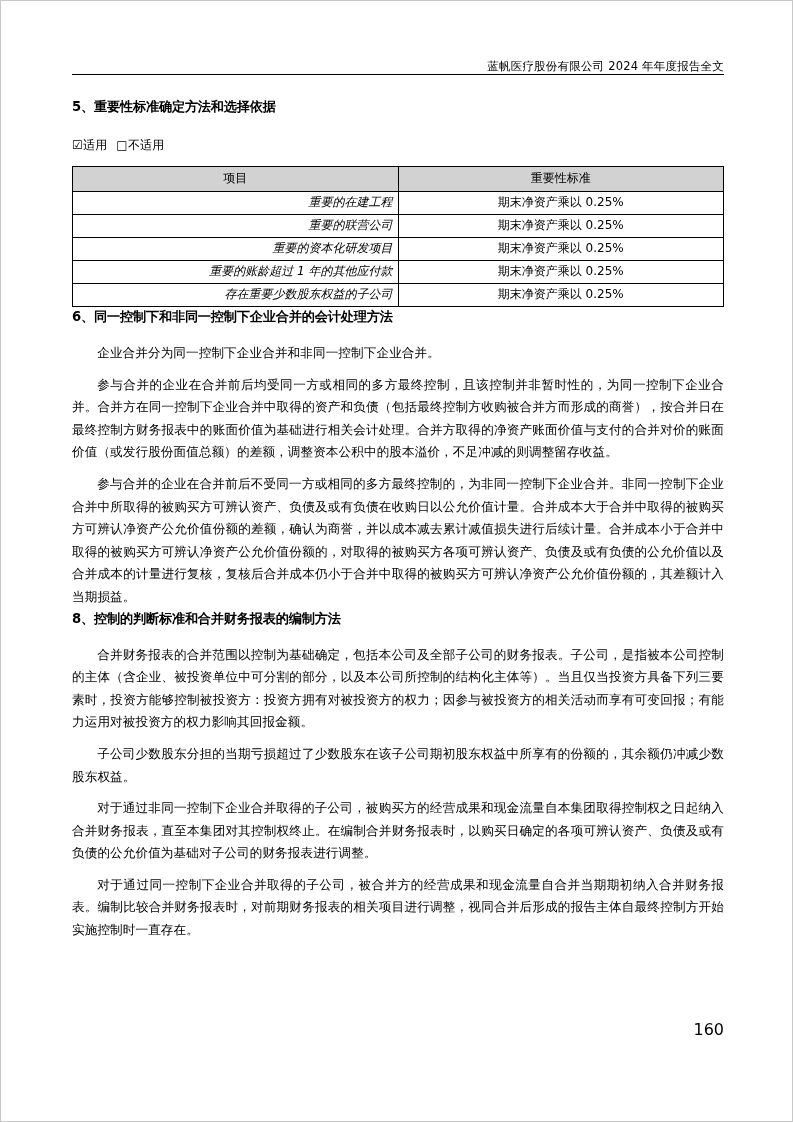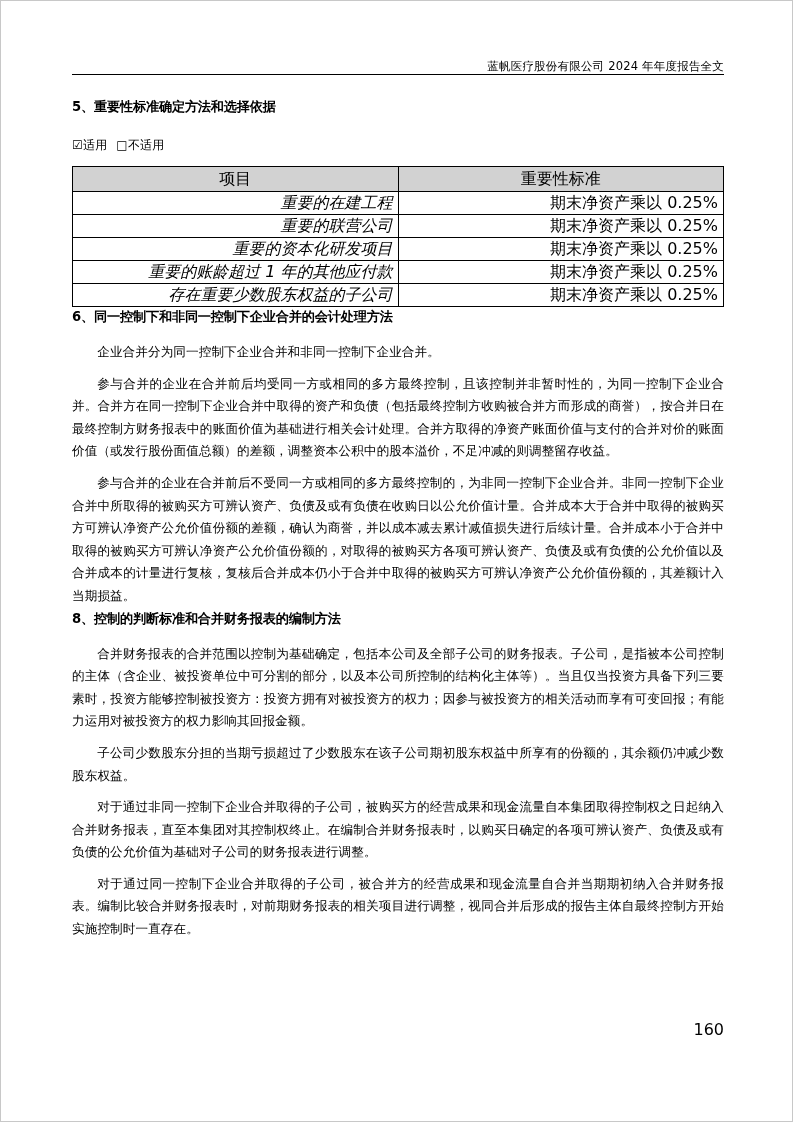--- a/index.html
+++ b/index.html
@@ -60,49 +60,48 @@
     margin-top: 19px;
     margin-bottom: 12px;
     letter-spacing: 0.2px;
   }
   .applicability .opt { margin-right: 9px; }
   
   table.mat-table {
     border-collapse: collapse;
     width: 100%;
     table-layout: fixed;
-    font-size: 16px;
+    font-size: 12px;
     margin-top: 2px;
   }
   table.mat-table th,
   table.mat-table td {
     border: 1px solid #000000;
     padding: 2px 5px 3px 5px;
     line-height: 15px;
     vertical-align: middle;
     height: 17px;
   }
   table.mat-table th {
     background: #d2d2d2;
     font-weight: normal;
     text-align: center;
     height: 19px;
   }
   table.mat-table td.col-item { width: 330px; text-align: right; font-style: italic; }
-  table.mat-table td.col-std  { text-align: right; }
+  table.mat-table td.col-std  { text-align: center; }
   
   p.body-p {
     font-size: 12.6px;
     line-height: 22.6px;
     margin: 0;
     text-align: justify;
     text-justify: inter-ideograph;
     text-indent: 2em;
     letter-spacing: 0.1px;
-    font-family: Liberation Mono, monospace;
   }
   p.body-p + p.body-p { margin-top: 9px; }
   .p-block { margin-top: 15px; }
   
   .page-number {
     position: absolute;
     left: 72px;
     top: 1022px;
     width: 652px;
     text-align: right;

